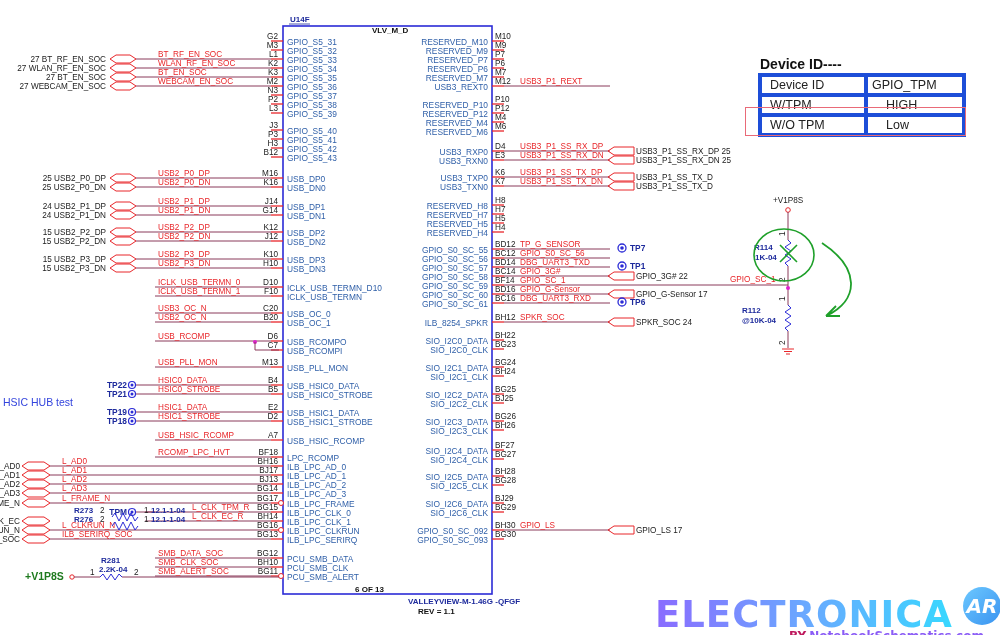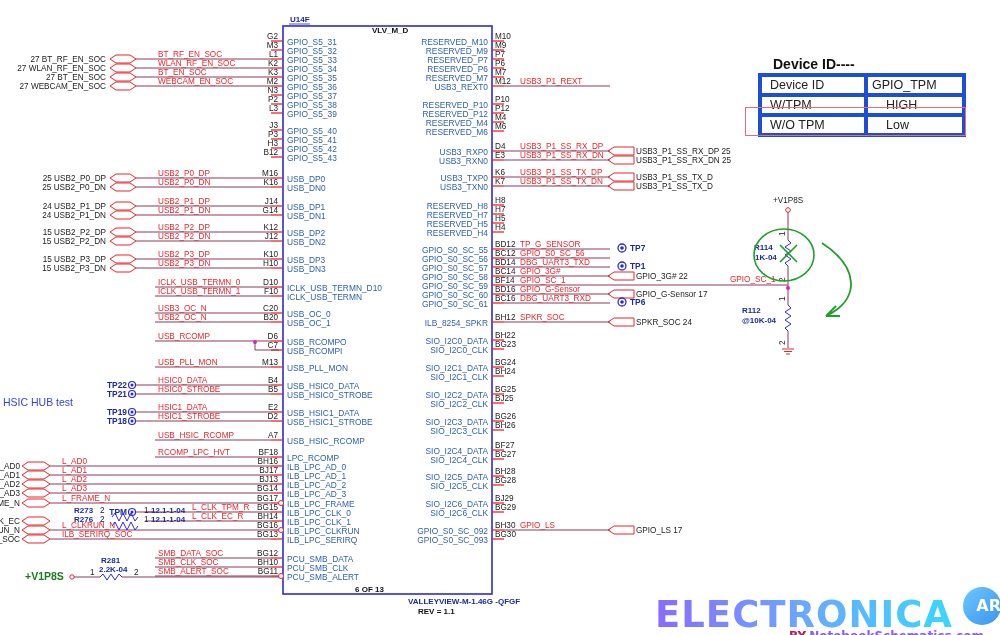--- a/index.html
+++ b/index.html
@@ -7,32 +7,32 @@
   #sch{position:absolute;left:0;top:0;width:1000px;height:635px;}
   .t{font-family:"Liberation Sans",sans-serif;}
   .pinname{fill:#2f5fa8;font-size:8.4px;}
   .pinnum{fill:#222;font-size:8.2px;}
   .net{fill:#e8262a;font-size:8.2px;}
   .ext{fill:#222;font-size:8.2px;}
   .tp{fill:#1d2a9c;font-size:8.4px;font-weight:bold;}
   .comp{fill:#1d2a9c;font-size:8px;font-weight:bold;}
   .dark{fill:#111;font-size:8px;font-weight:bold;}
   #devid{position:absolute;left:757px;top:56px;}
-  #devid-title{font-family:"Liberation Sans",sans-serif;font-weight:bold;font-size:14px;color:#111;margin-left:16px;}
+  #devid-title{font-family:"Liberation Sans",sans-serif;font-weight:bold;font-size:14px;color:#111;margin-left:3px;}
   #devid table{border-collapse:collapse;border:2.5px solid #111;margin-left:1px;margin-top:1px;}
   #devid td{border:4px solid #1d4ed8;font-family:"Liberation Sans",sans-serif;font-size:12.5px;color:#222;height:16px;padding:0 8px;}
   #devid td.c1{width:86px;}
   #devid td.c2{width:68px;padding-left:18px;}
   #devid td.c2.h{padding-left:4px;}
   #hilite{position:absolute;left:745px;top:107px;width:219px;height:27px;border:1.2px solid #e96a78;}
   #logo{position:absolute;left:655px;top:575px;width:345px;height:60px;margin-top:16px;}
   #logo-text{position:absolute;left:0;top:2px;font-family:"DejaVu Sans",sans-serif;font-weight:bold;font-size:37px;letter-spacing:1px;
      background:linear-gradient(90deg,#8a6bff,#6aa8ff,#38d8ff);-webkit-background-clip:text;background-clip:text;color:transparent;}
   #logo-badge{position:absolute;left:308px;top:-4px;width:38px;height:38px;border-radius:50%;background:linear-gradient(135deg,#6cc8ff,#3a93f0);
-     color:#fff;font-family:"DejaVu Sans",sans-serif;font-weight:bold;font-size:16px;text-align:right;line-height:38px;}
+     color:#fff;font-family:"DejaVu Sans",sans-serif;font-weight:bold;font-size:20px;text-align:center;line-height:38px;font-style:italic;}
   #logo-by{position:absolute;left:134px;top:38px;font-family:"DejaVu Sans",sans-serif;font-size:12px;font-weight:bold;}
   #logo-by .by{color:#be185d;margin-right:3px;}
   #logo-by .site{color:#8b5cf6;}
 </style>
 </head>
 <body>
 
 <svg id="sch" viewBox="0 0 1000 635" xmlns="http://www.w3.org/2000/svg">
 
   <rect x="283" y="26" width="209" height="568" fill="none" stroke="#2b2bd6" stroke-width="1.6"></rect>

